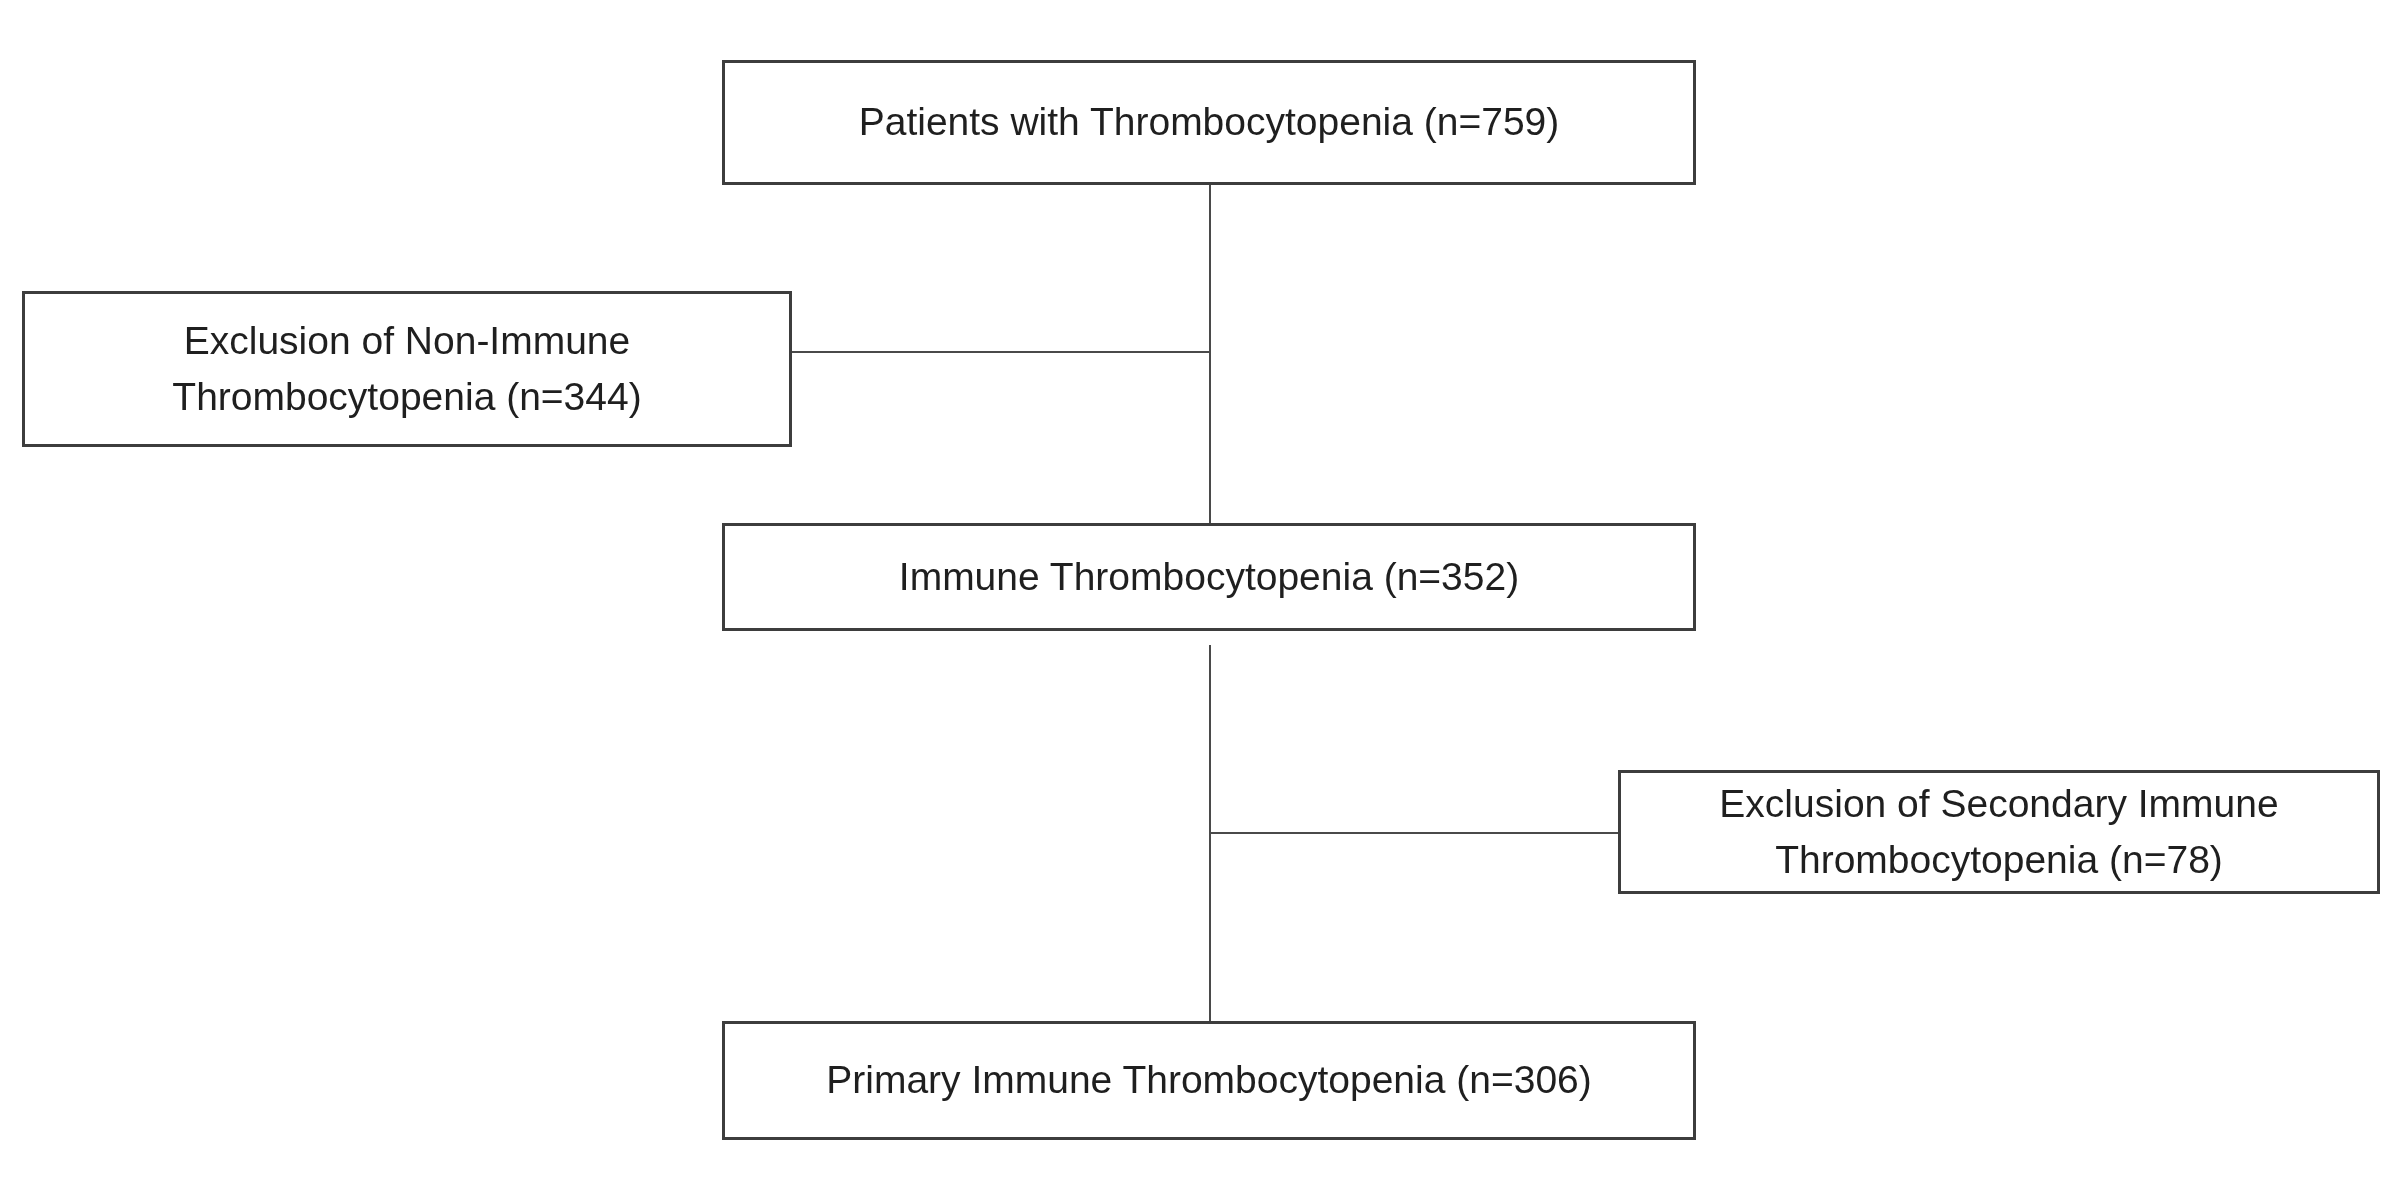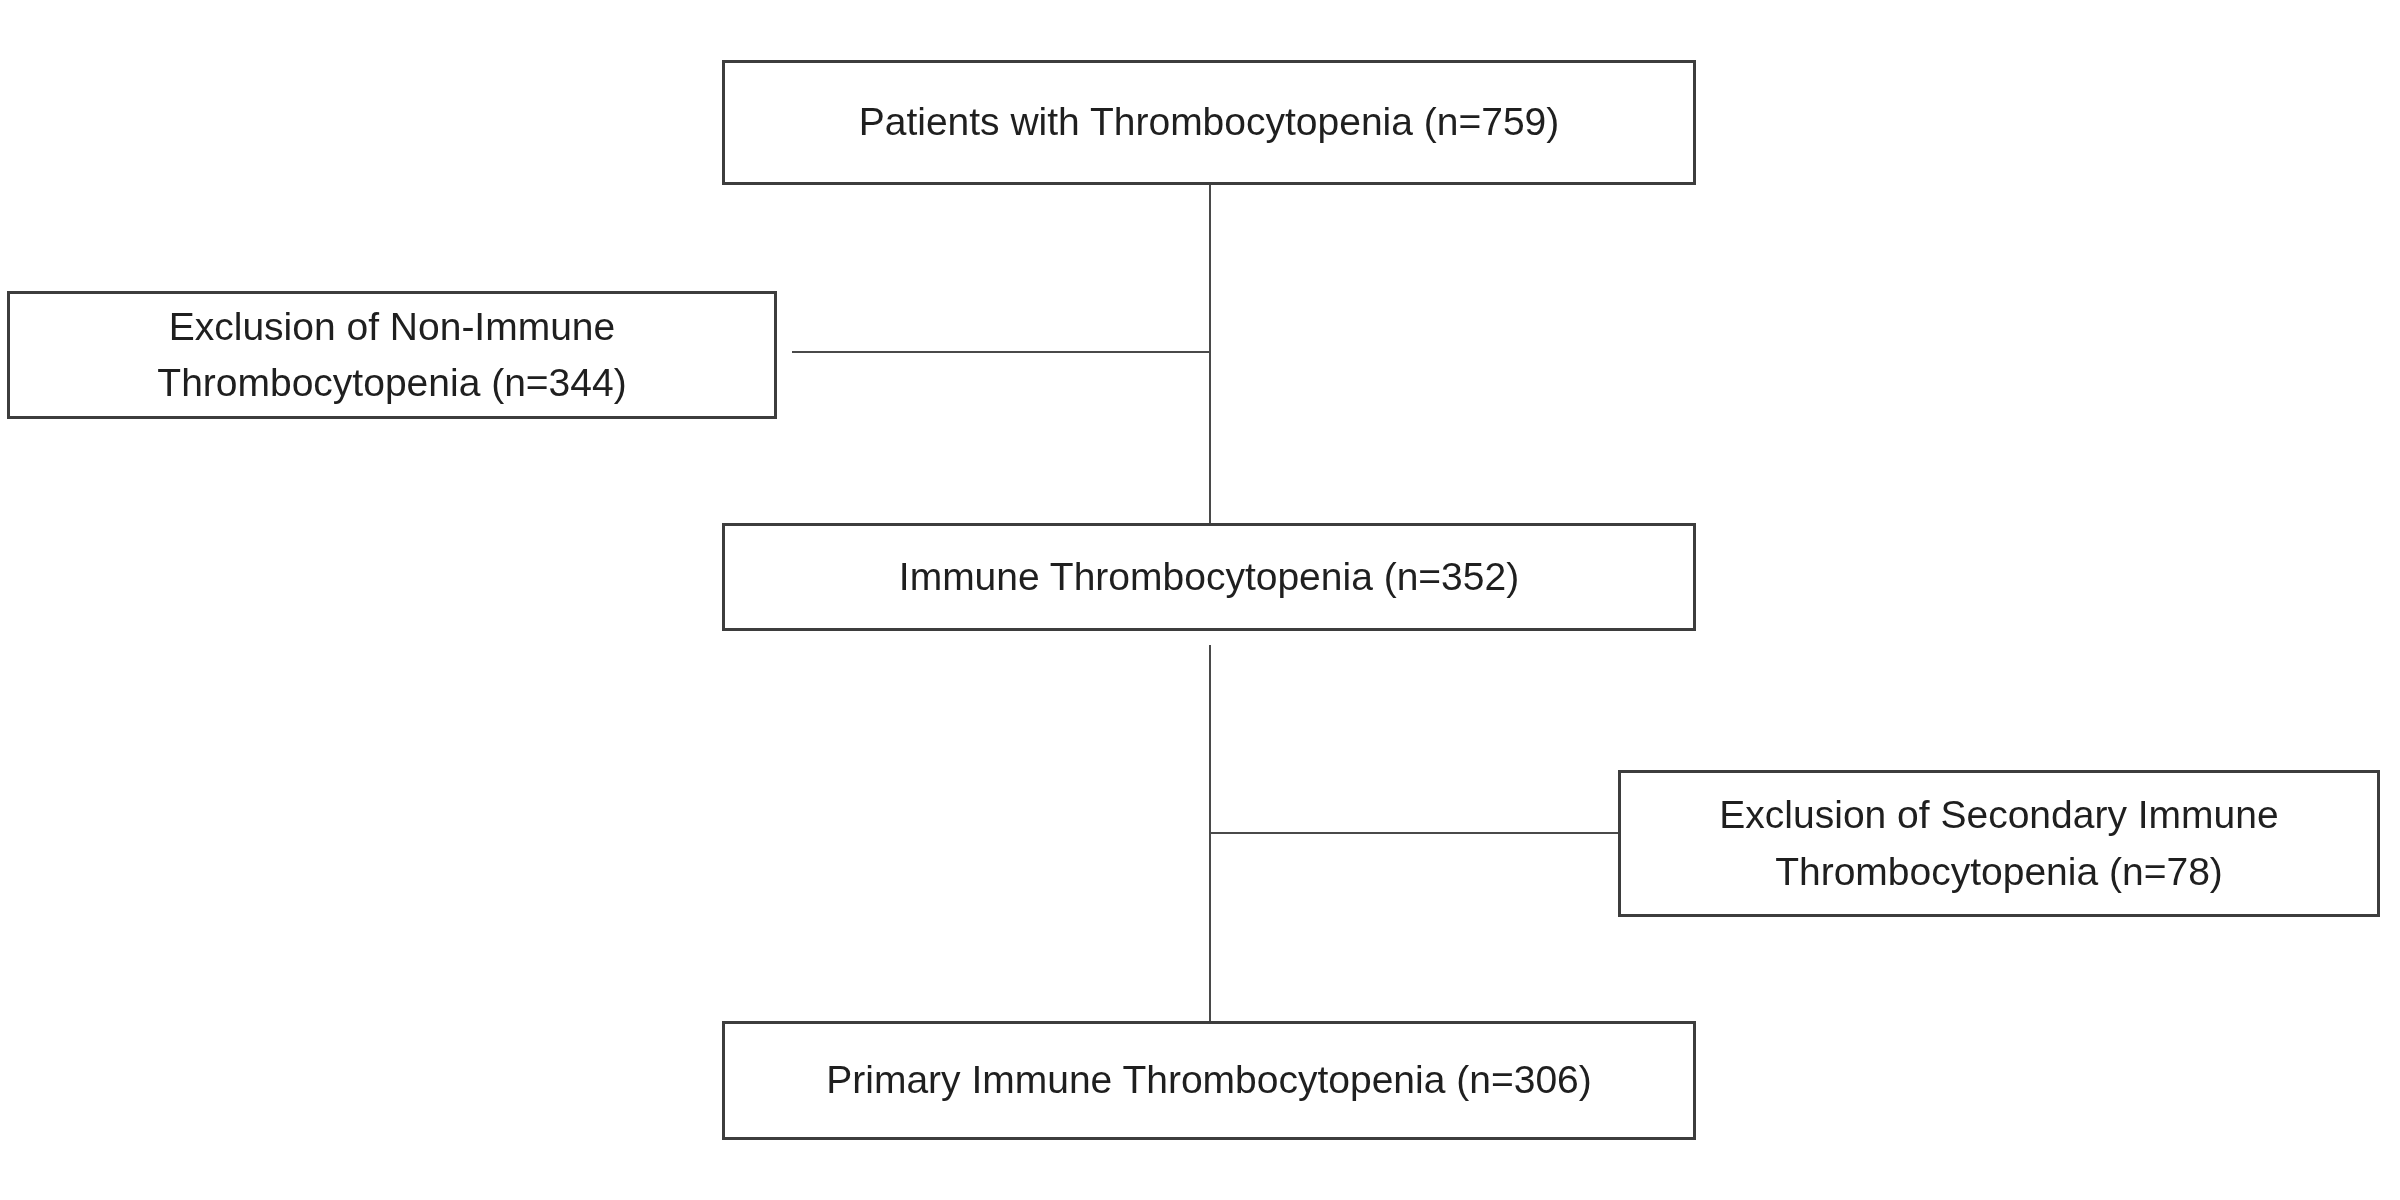--- a/index.html
+++ b/index.html
@@ -24,23 +24,23 @@
     display: flex;
     align-items: center;
     justify-content: center;
     text-align: center;
     font-size: 39px;
     line-height: 1.44;
     color: #1f1f1f;
   }
   .box .box-text { width: 100%; }
   .box-top    { left: 722px;  top: 60px;   width: 974px; height: 125px; }
-  .box-left   { left: 7px;   top: 291px;  width: 770px; height: 128px; }
+  .box-left   { left: 22px;   top: 291px;  width: 770px; height: 156px; }
   .box-mid    { left: 722px;  top: 523px;  width: 974px; height: 108px; }
-  .box-right  { left: 1618px; top: 770px;  width: 762px; height: 147px; }
+  .box-right  { left: 1618px; top: 770px;  width: 762px; height: 124px; }
   .box-bottom { left: 722px;  top: 1021px; width: 974px; height: 119px; text-align: center; }
   .edge {
     position: absolute;
     background: #4a4a4a;
   }
   .edge-v1 { left: 1209px; top: 185px; width: 2px;   height: 338px; }
   .edge-h-left { left: 792px; top: 351px; width: 417px; height: 2px; }
   .edge-v2 { left: 1209px; top: 645px; width: 2px;   height: 376px; }
   .edge-h-right { left: 1211px; top: 832px; width: 407px; height: 2px; }
 </style>

